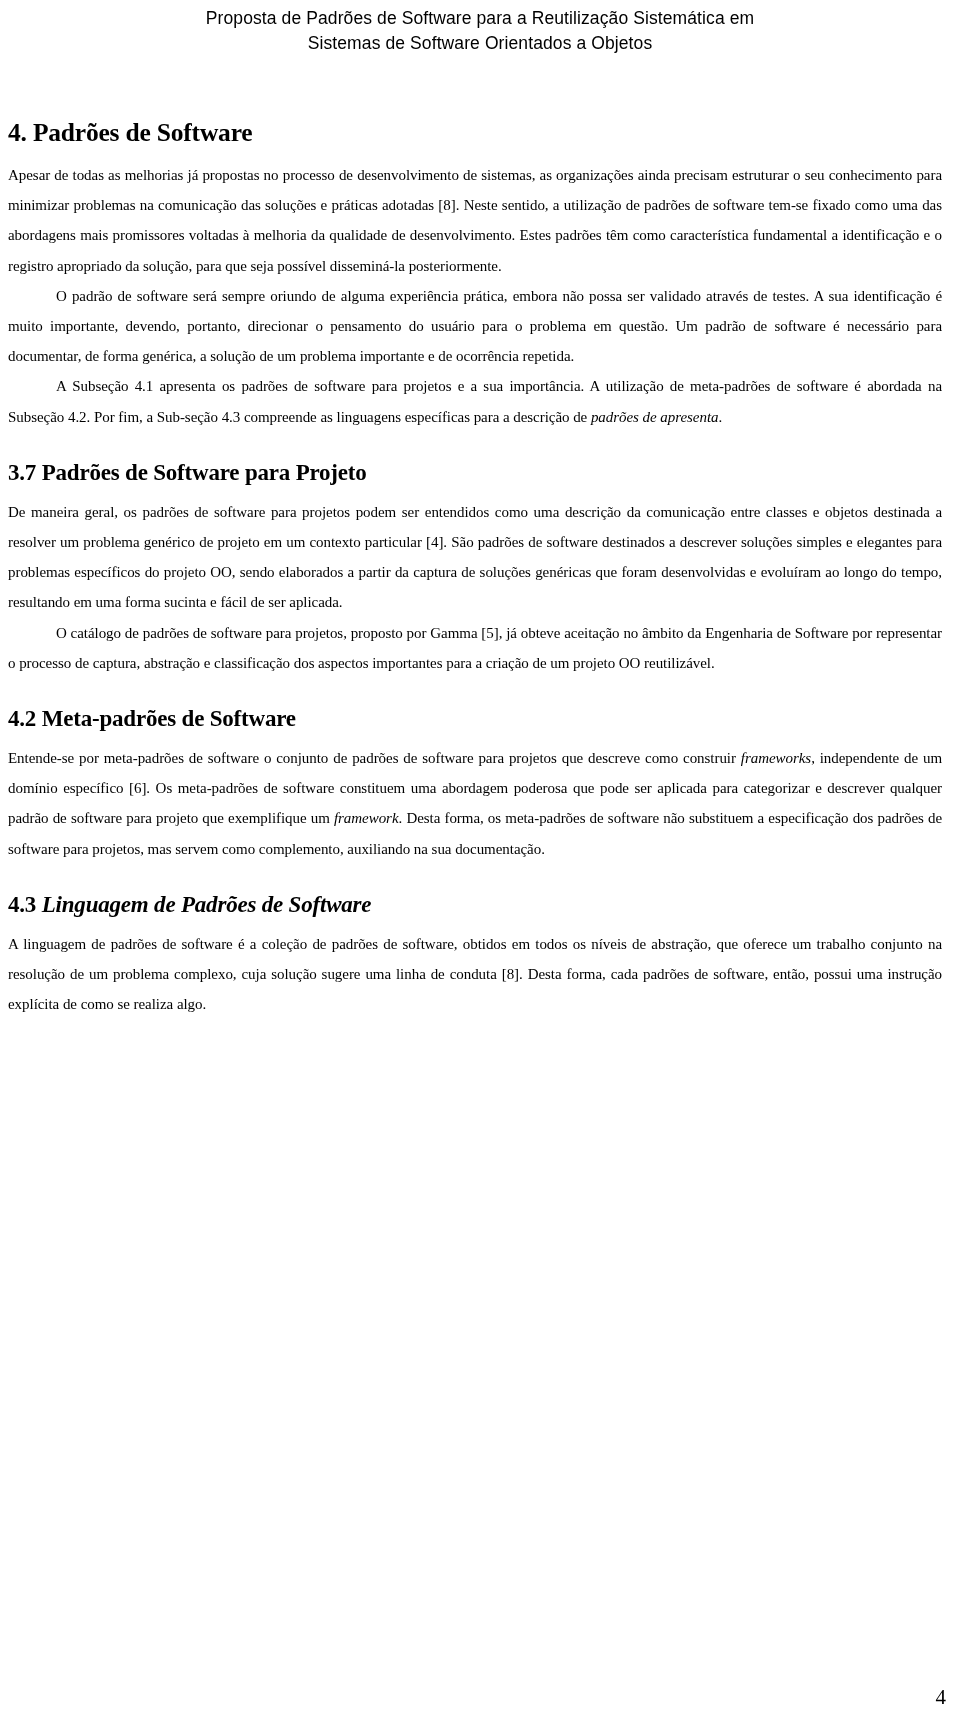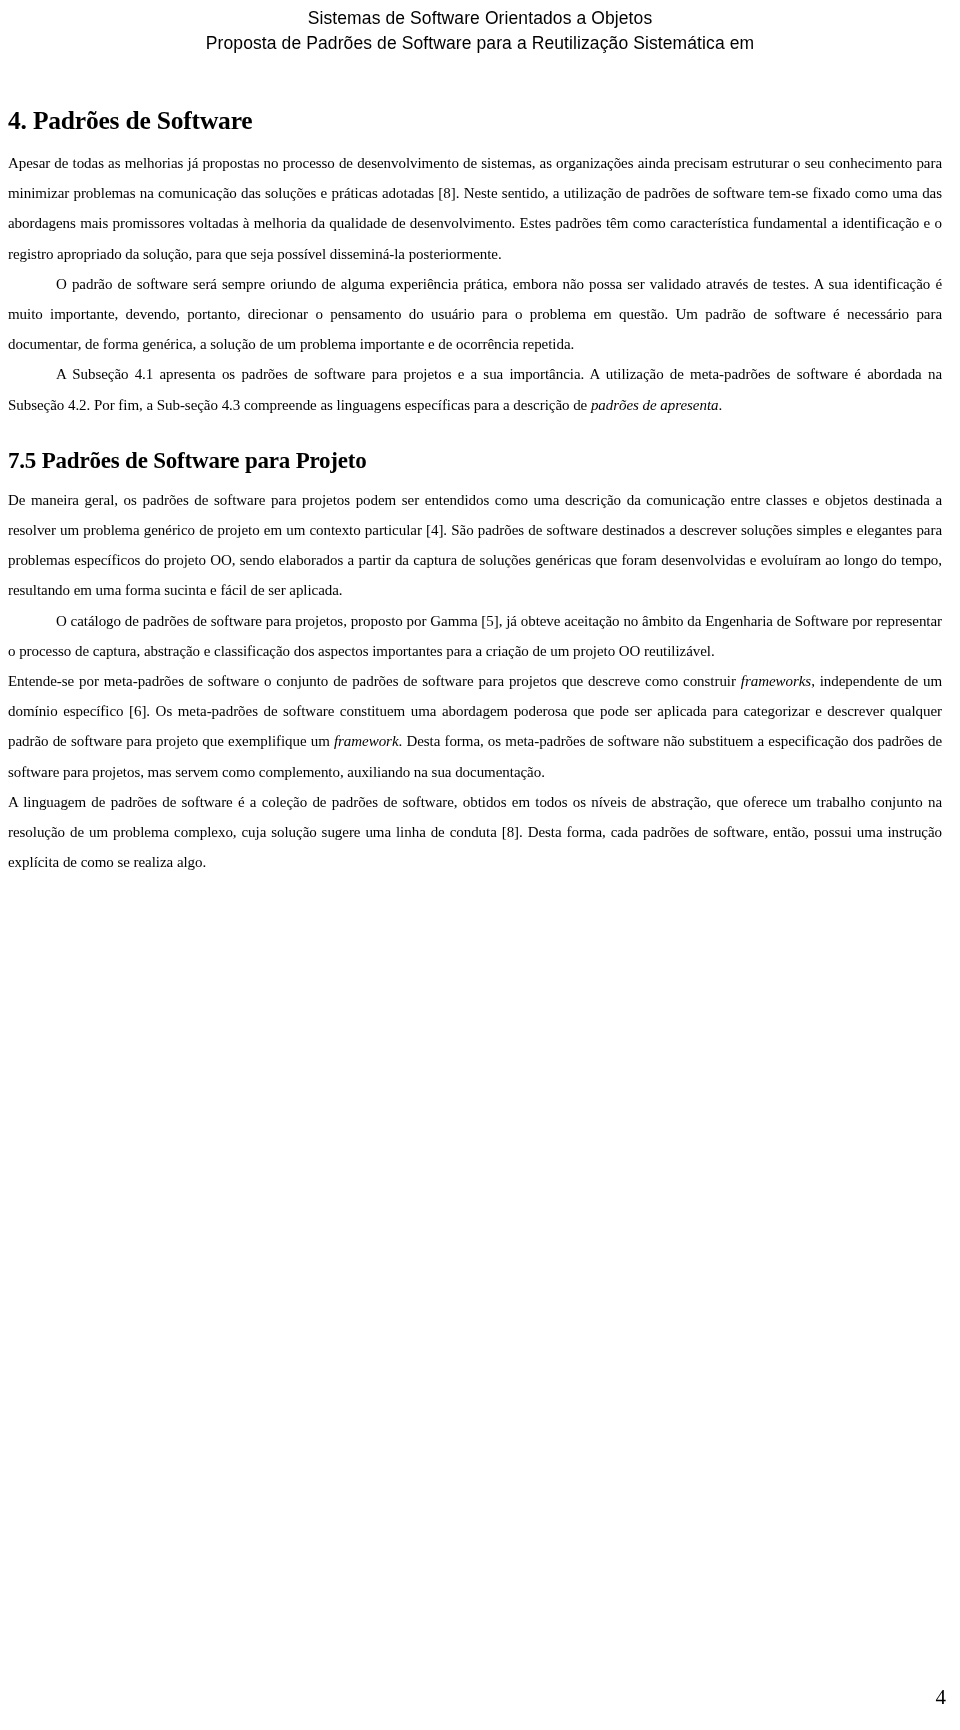--- a/index.html
+++ b/index.html
@@ -26,21 +26,21 @@
     line-height: 25px;
     color: #000000;
     font-weight: 400;
     letter-spacing: 0.1px;
   }
   .page-header .hdr-line { display: block; }
 
   
   .body-region {
     position: absolute;
-    top: 106px;
+    top: 118px;
     left: 8px;
     width: 934px;
     font-family: "Liberation Serif", "DejaVu Serif", serif;
     color: #000000;
   }
 
   h1.sec-title {
     font-family: "Liberation Serif", "DejaVu Serif", serif;
     font-size: 25.5px;
     font-weight: bold;
@@ -82,43 +82,45 @@
     line-height: 21px;
     color: #000000;
   }
 </style>
 </head>
 <body>
 
 <div class="page">
 
   <div class="page-header">
+    <span class="hdr-line">Proposta de Padrões de Software para a Reutilização Sistemática em</span>
     <span class="hdr-line">Sistemas de Software Orientados a Objetos</span>
-    <span class="hdr-line">Proposta de Padrões de Software para a Reutilização Sistemática em</span>
   </div>
 
   <div class="body-region">
 
     <h1 class="sec-title">4. Padrões de Software</h1>
 
     <p class="para">Apesar de todas as melhorias já propostas no processo de desenvolvimento de sistemas, as organizações ainda precisam estruturar o seu conhecimento para minimizar problemas na comunicação das soluções e práticas adotadas [8]. Neste sentido, a utilização de padrões de software tem-se fixado como uma das abordagens mais promissores voltadas à melhoria da qualidade de desenvolvimento. Estes padrões têm como característica fundamental a identificação e o registro apropriado da solução, para que seja possível disseminá-la posteriormente.</p>
 
     <p class="para indent">O padrão de software será sempre oriundo de alguma experiência prática, embora não possa ser validado através de testes. A sua identificação é muito importante, devendo, portanto, direcionar o pensamento do usuário para o problema em questão. Um padrão de software é necessário para documentar, de forma genérica, a solução de um problema importante e de ocorrência repetida.</p>
 
     <p class="para indent"><span>A Subseção 4.1 apresenta os padrões de software para projetos e a sua importância. A utilização de meta-padrões de software é abordada na Subseção 4.2. Por fim, a Sub-seção 4.3 compreende as linguagens específicas para a descrição de </span><span class="ital">padrões de apresenta</span><span>.</span></p>
 
-    <h2 class="subsec-title">7.5 Padrões de Software para Projeto</h2>
+    <h2 class="subsec-title">3.7 Padrões de Software para Projeto</h2>
 
     <p class="para">De maneira geral, os padrões de software para projetos podem ser entendidos como uma descrição da comunicação entre classes e objetos destinada a resolver um problema genérico de projeto em um contexto particular [4]. São padrões de software destinados a descrever soluções simples e elegantes para problemas específicos do projeto OO, sendo elaborados a partir da captura de soluções genéricas que foram desenvolvidas e evoluíram ao longo do tempo, resultando em uma forma sucinta e fácil de ser aplicada.</p>
 
     <p class="para indent">O catálogo de padrões de software para projetos, proposto por Gamma [5], já obteve aceitação no âmbito da Engenharia de Software por representar o processo de captura, abstração e classificação dos aspectos importantes para a criação de um projeto OO reutilizável.</p>
 
+    <h2 class="subsec-title">4.2 Meta-padrões de Software</h2>
 
     <p class="para"><span>Entende-se por meta-padrões de software o conjunto de padrões de software para projetos que descreve como construir </span><span class="ital">frameworks</span><span>, independente de um domínio específico [6]. Os meta-padrões de software constituem uma abordagem poderosa que pode ser aplicada para categorizar e descrever qualquer padrão de software para projeto que exemplifique um </span><span class="ital">framework</span><span>. Desta forma, os meta-padrões de software não substituem a especificação dos padrões de software para projetos, mas servem como complemento, auxiliando na sua documentação.</span></p>
 
+    <h2 class="subsec-title"><span>4.3</span> <span class="ital">Linguagem de Padrões de Software</span></h2>
 
     <p class="para">A linguagem de padrões de software é a coleção de padrões de software, obtidos em todos os níveis de abstração, que oferece um trabalho conjunto na resolução de um problema complexo, cuja solução sugere uma linha de conduta [8]. Desta forma, cada padrões de software, então, possui uma instrução explícita de como se realiza algo.</p>
 
   </div>
 
   <div class="page-number">4</div>
 
 </div>
 
 </body></html>

